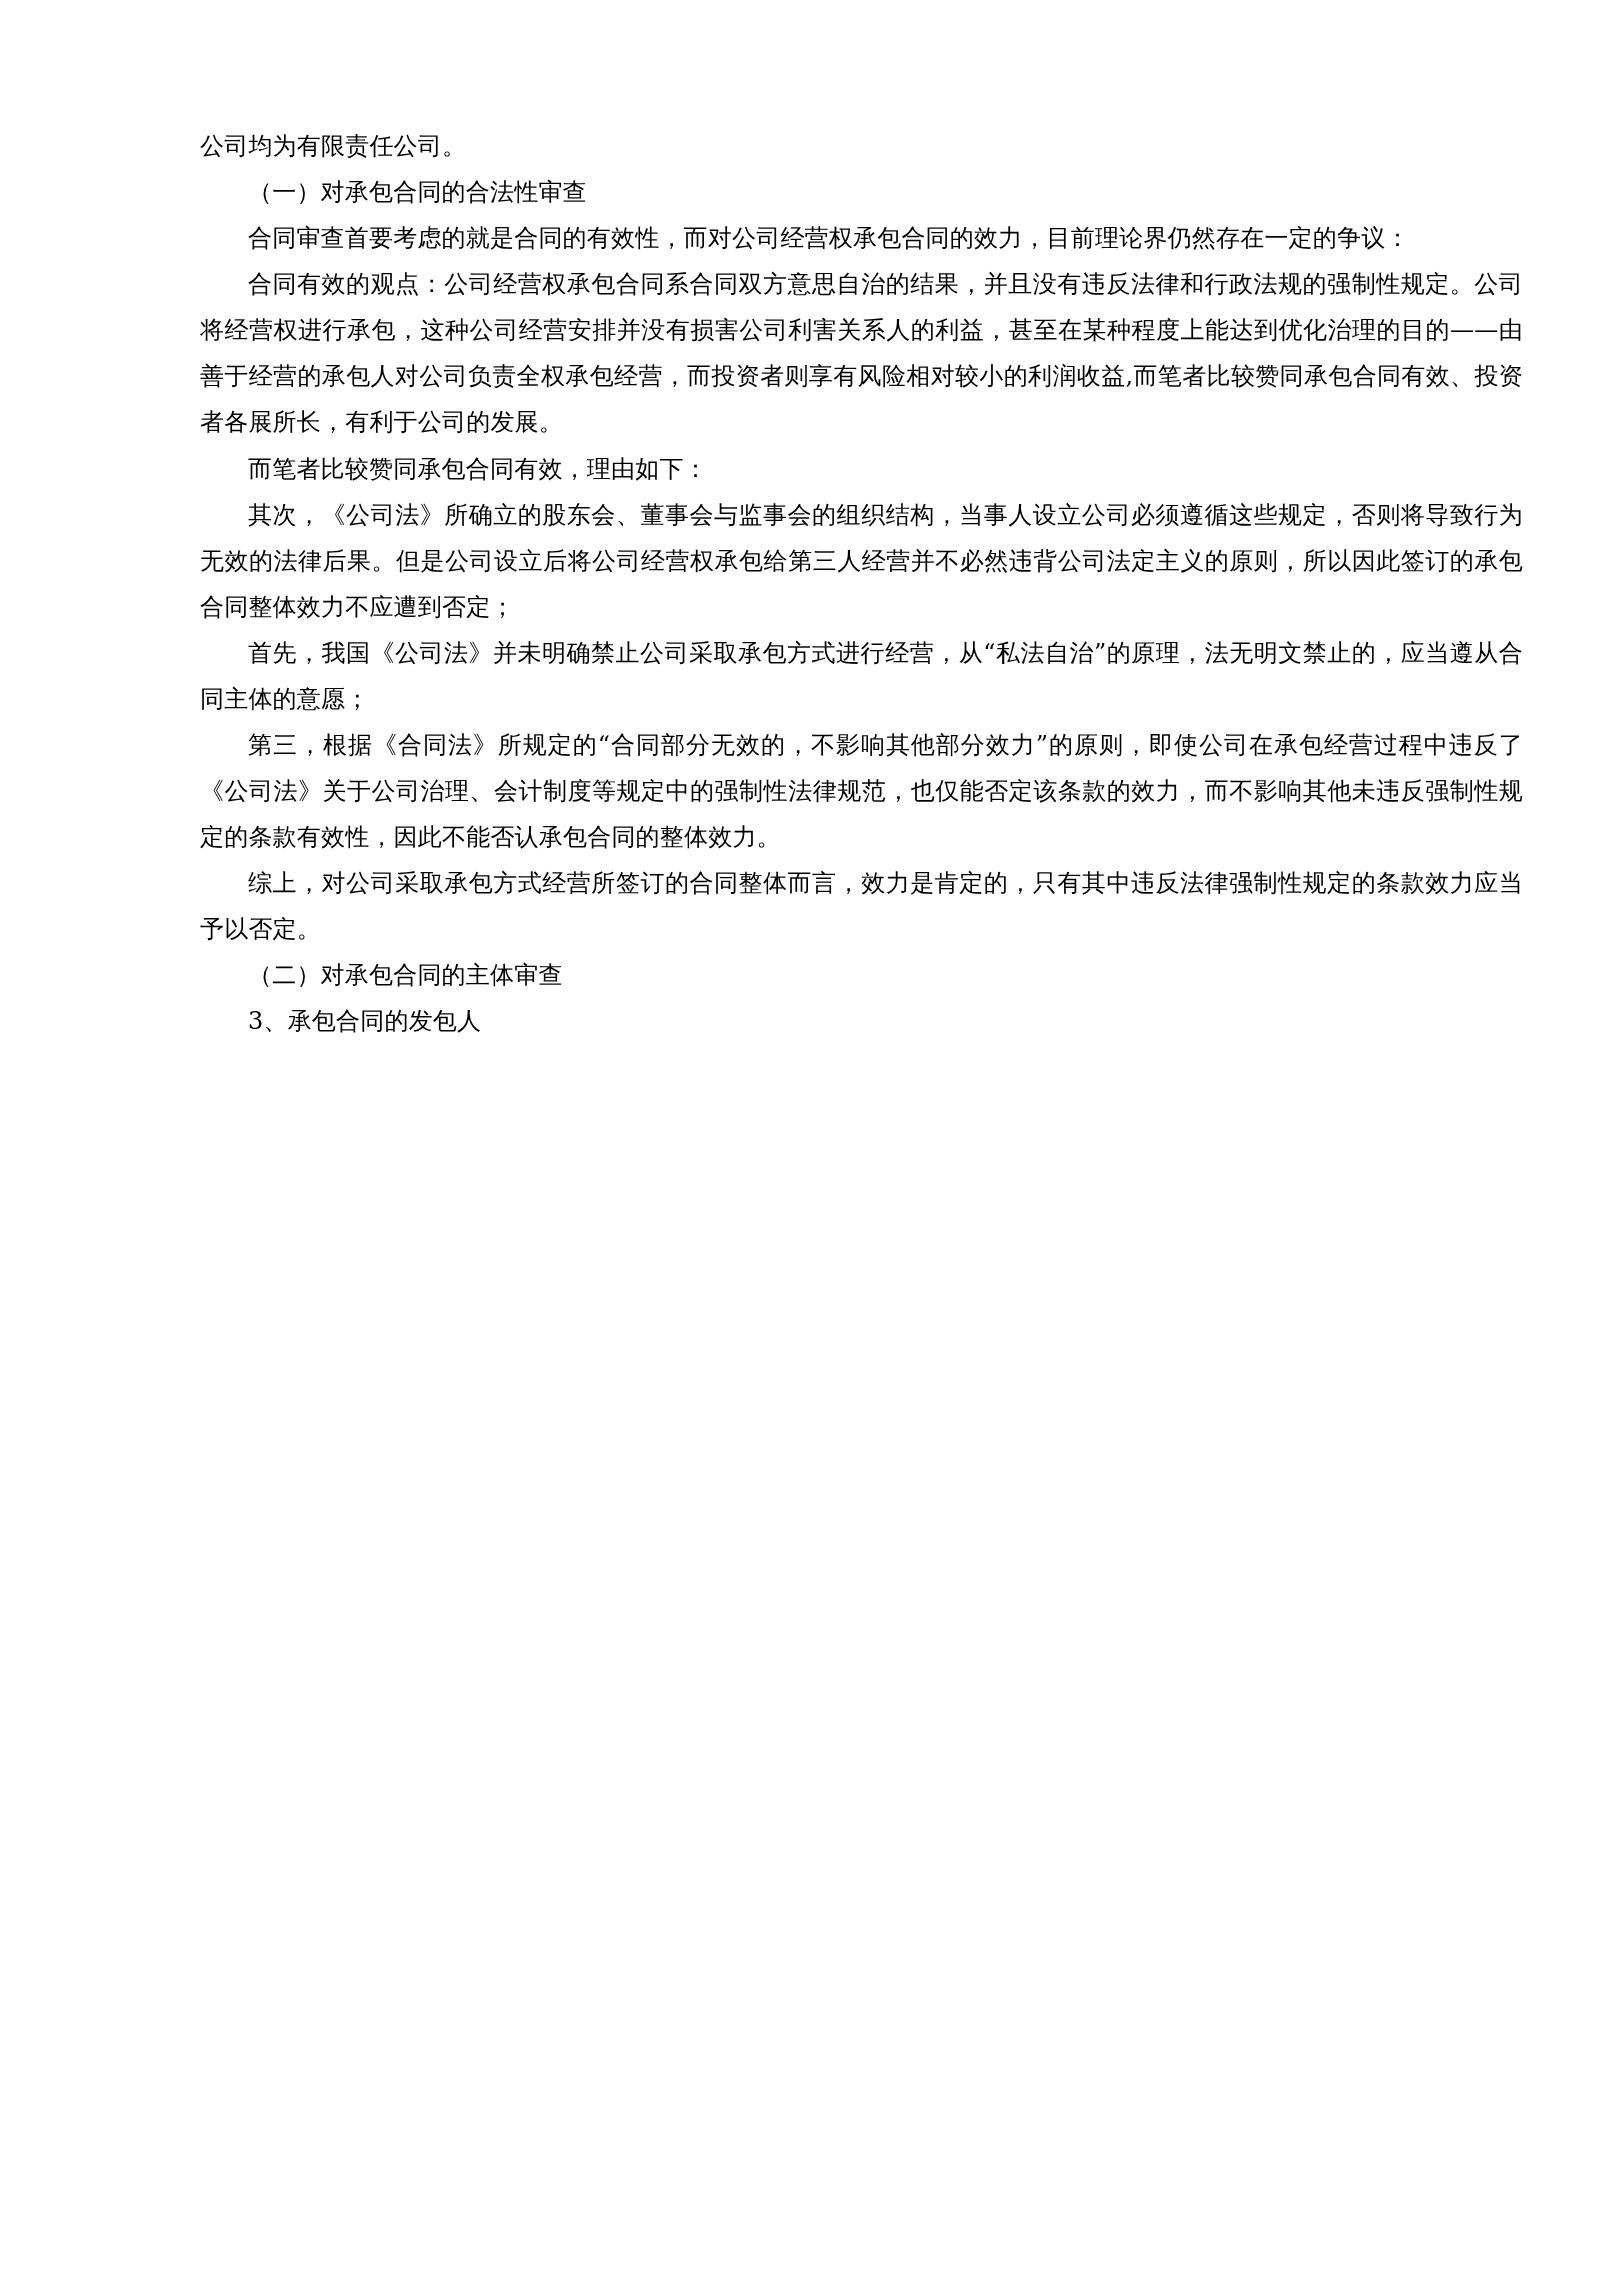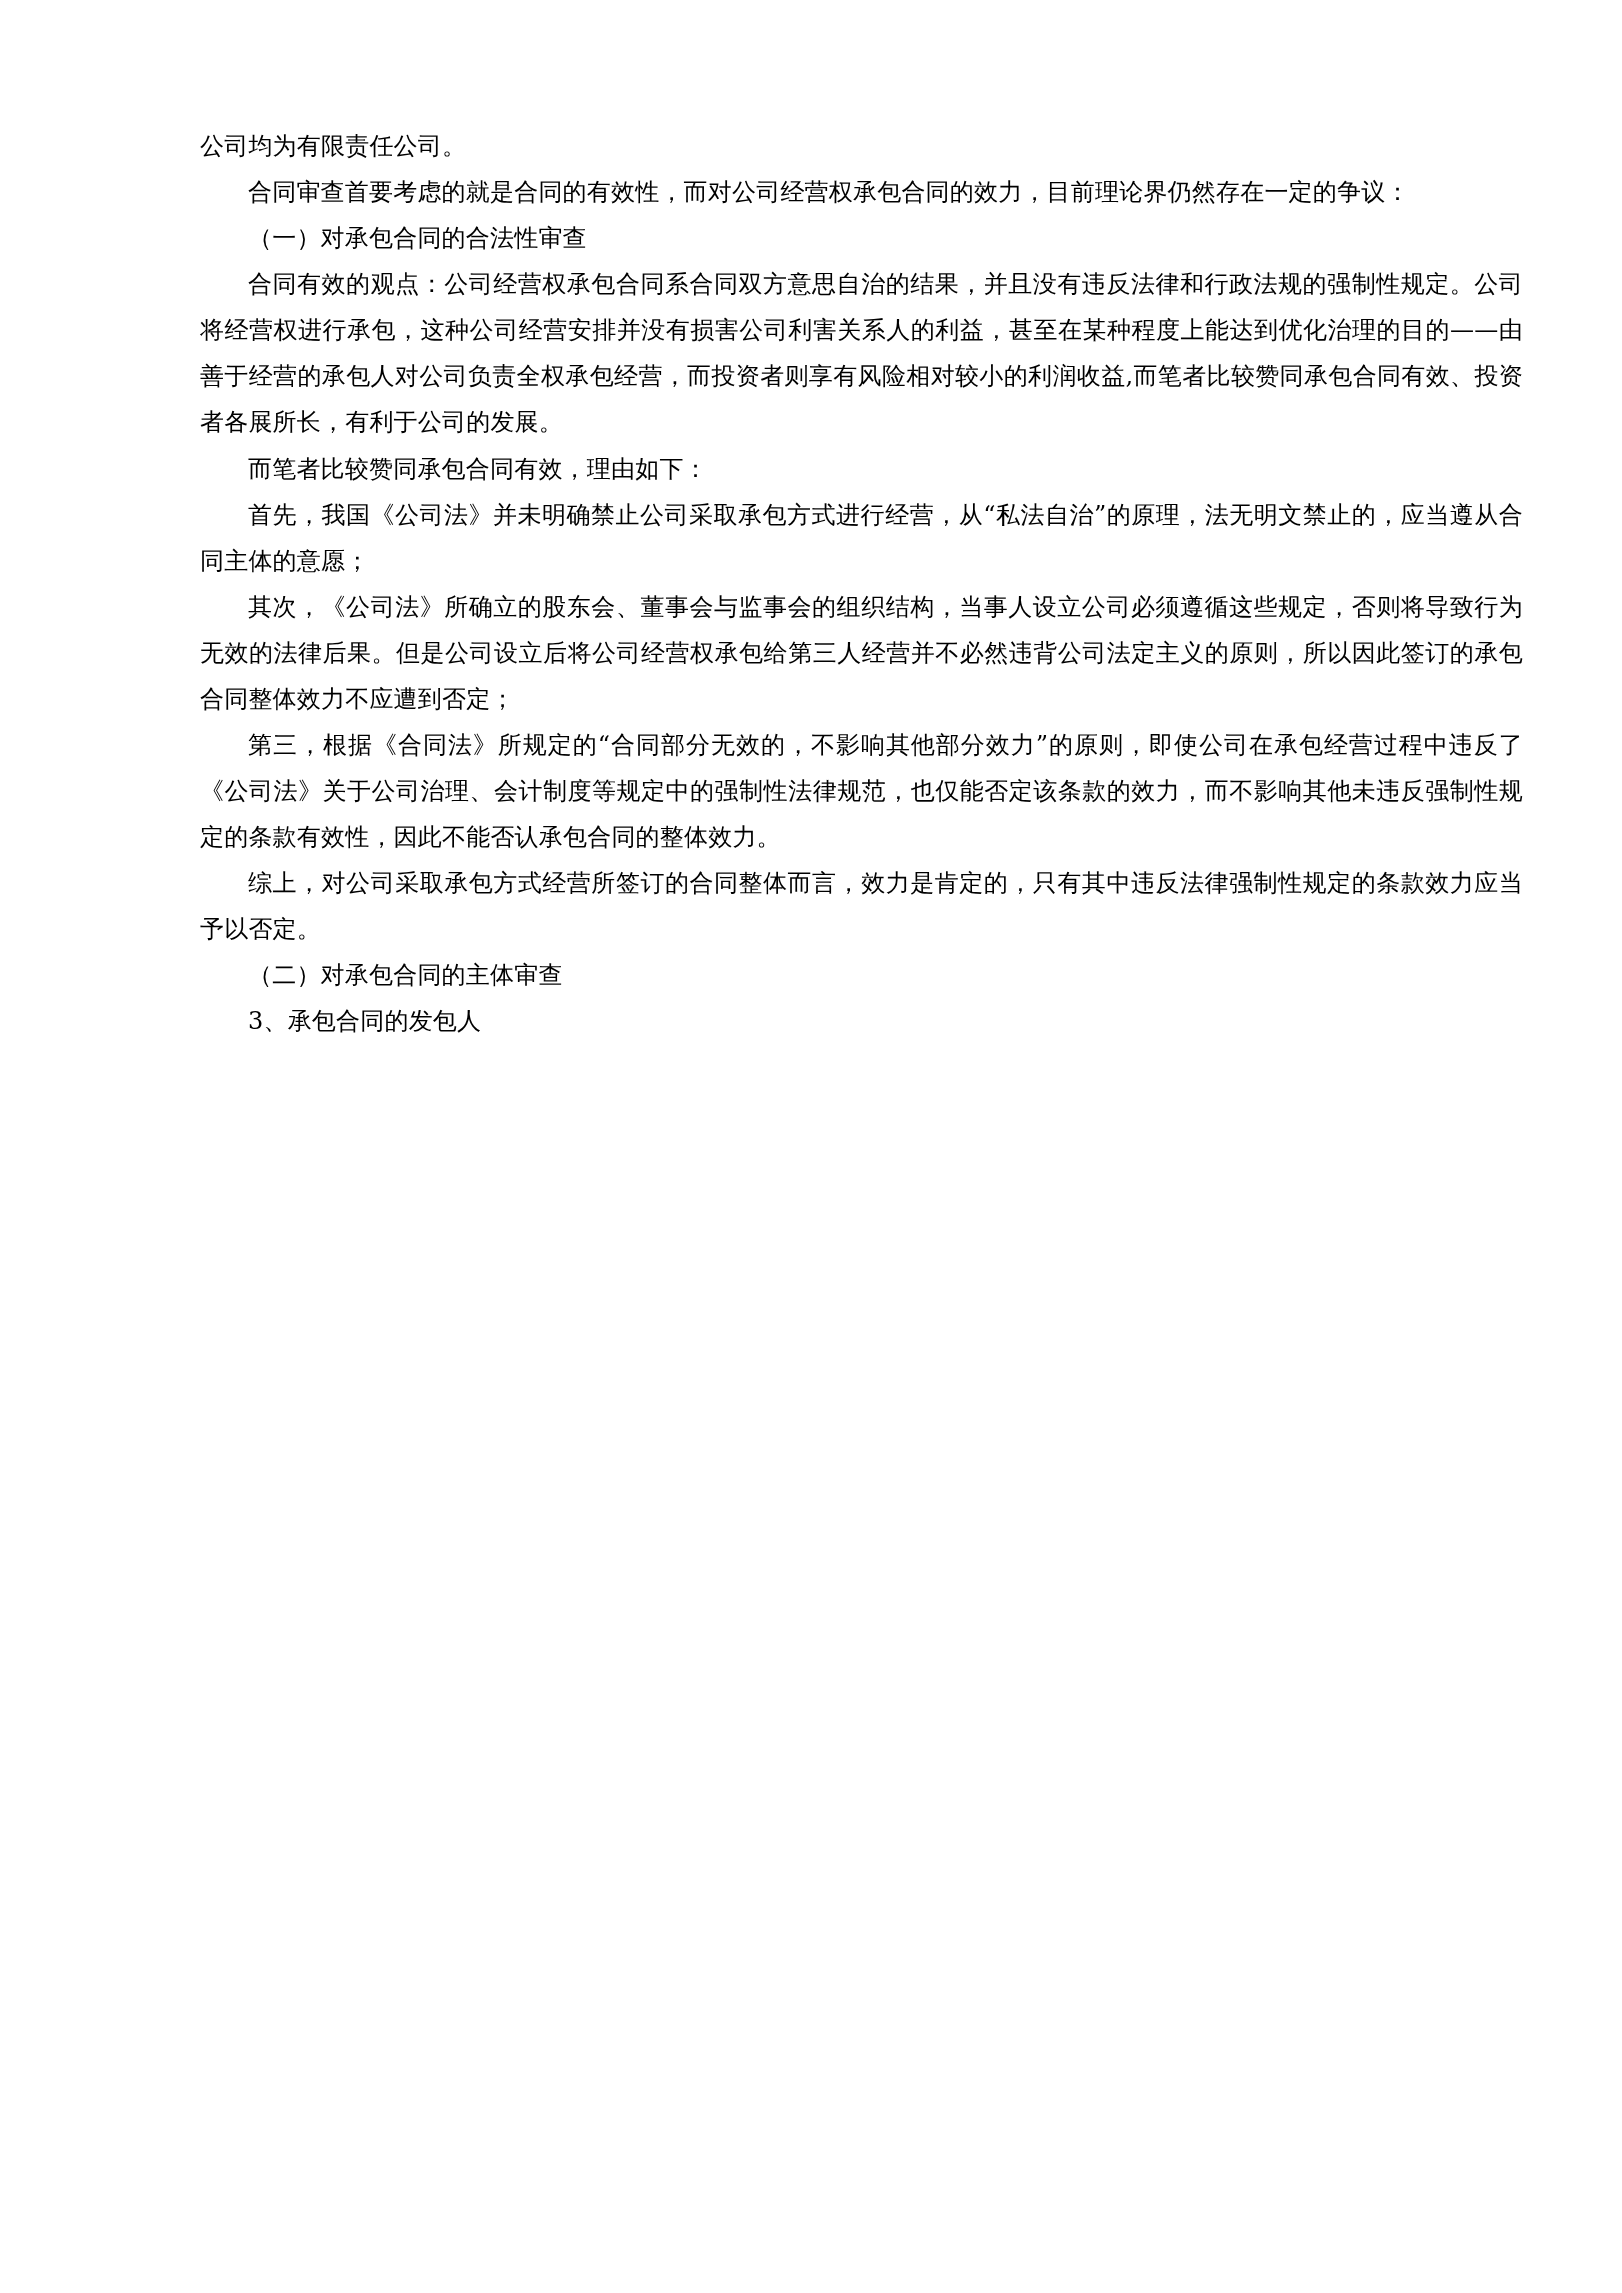--- a/index.html
+++ b/index.html
@@ -36,25 +36,25 @@
   .para.noindent {
     text-indent: 0;
   }
 </style>
 </head>
 <body>
 
 <div class="page">
   <div class="doc-body">
     <p class="para noindent">公司均为有限责任公司。</p>
+    <p class="para">（一）对承包合同的合法性审查</p>
     <p class="para">合同审查首要考虑的就是合同的有效性，而对公司经营权承包合同的效力，目前理论界仍然存在一定的争议：</p>
-    <p class="para">（一）对承包合同的合法性审查</p>
     <p class="para">合同有效的观点：公司经营权承包合同系合同双方意思自治的结果，并且没有违反法律和行政法规的强制性规定。公司将经营权进行承包，这种公司经营安排并没有损害公司利害关系人的利益，甚至在某种程度上能达到优化治理的目的——由善于经营的承包人对公司负责全权承包经营，而投资者则享有风险相对较小的利润收益,而笔者比较赞同承包合同有效、投资者各展所长，有利于公司的发展。</p>
     <p class="para">而笔者比较赞同承包合同有效，理由如下：</p>
+    <p class="para">其次，《公司法》所确立的股东会、董事会与监事会的组织结构，当事人设立公司必须遵循这些规定，否则将导致行为无效的法律后果。但是公司设立后将公司经营权承包给第三人经营并不必然违背公司法定主义的原则，所以因此签订的承包合同整体效力不应遭到否定；</p>
     <p class="para">首先，我国《公司法》并未明确禁止公司采取承包方式进行经营，从“私法自治”的原理，法无明文禁止的，应当遵从合同主体的意愿；</p>
-    <p class="para">其次，《公司法》所确立的股东会、董事会与监事会的组织结构，当事人设立公司必须遵循这些规定，否则将导致行为无效的法律后果。但是公司设立后将公司经营权承包给第三人经营并不必然违背公司法定主义的原则，所以因此签订的承包合同整体效力不应遭到否定；</p>
     <p class="para">第三，根据《合同法》所规定的“合同部分无效的，不影响其他部分效力”的原则，即使公司在承包经营过程中违反了《公司法》关于公司治理、会计制度等规定中的强制性法律规范，也仅能否定该条款的效力，而不影响其他未违反强制性规定的条款有效性，因此不能否认承包合同的整体效力。</p>
     <p class="para">综上，对公司采取承包方式经营所签订的合同整体而言，效力是肯定的，只有其中违反法律强制性规定的条款效力应当予以否定。</p>
     <p class="para">（二）对承包合同的主体审查</p>
     <p class="para">3、承包合同的发包人</p>
   </div>
 </div>
 
 
 </body></html>

